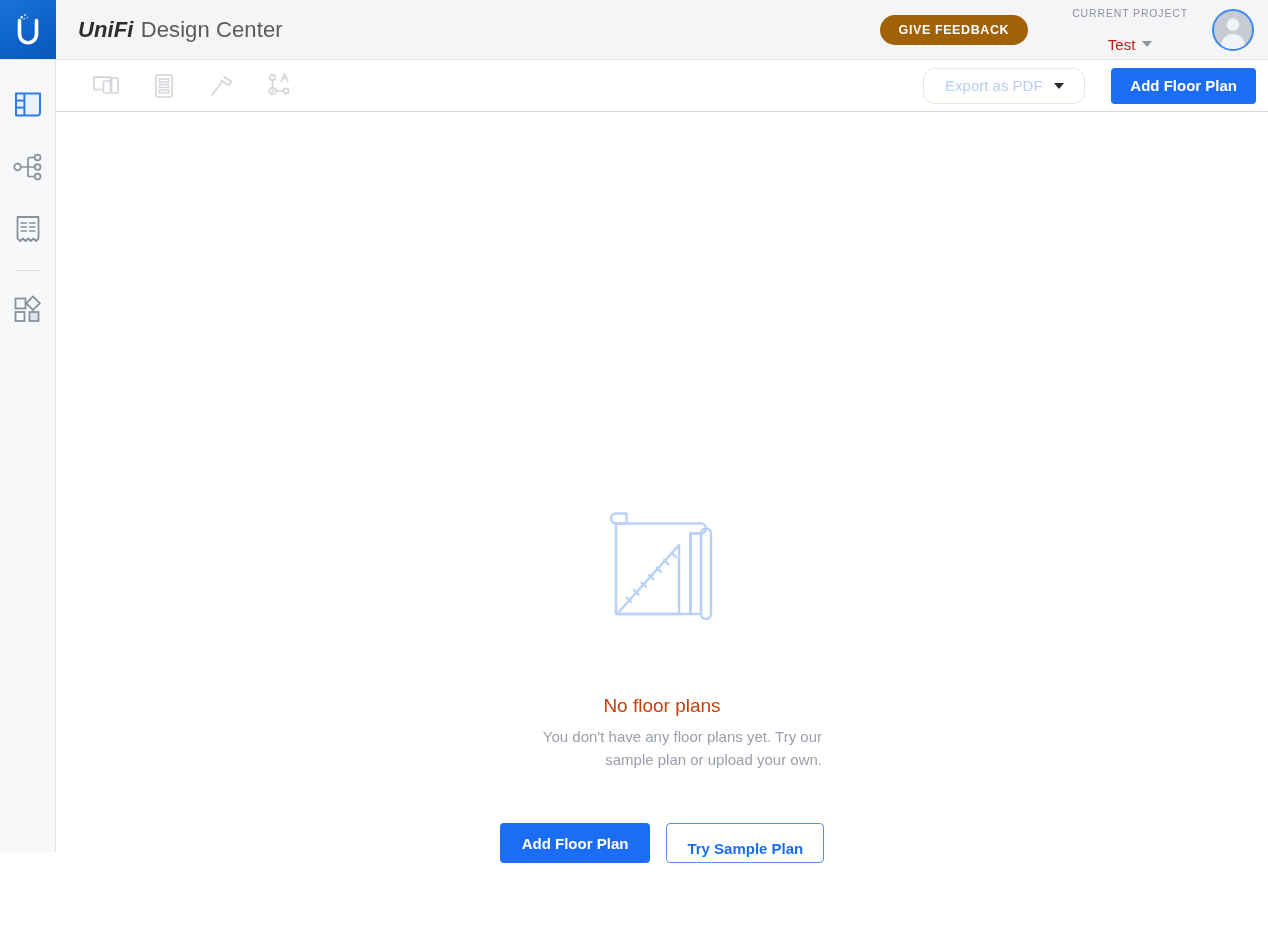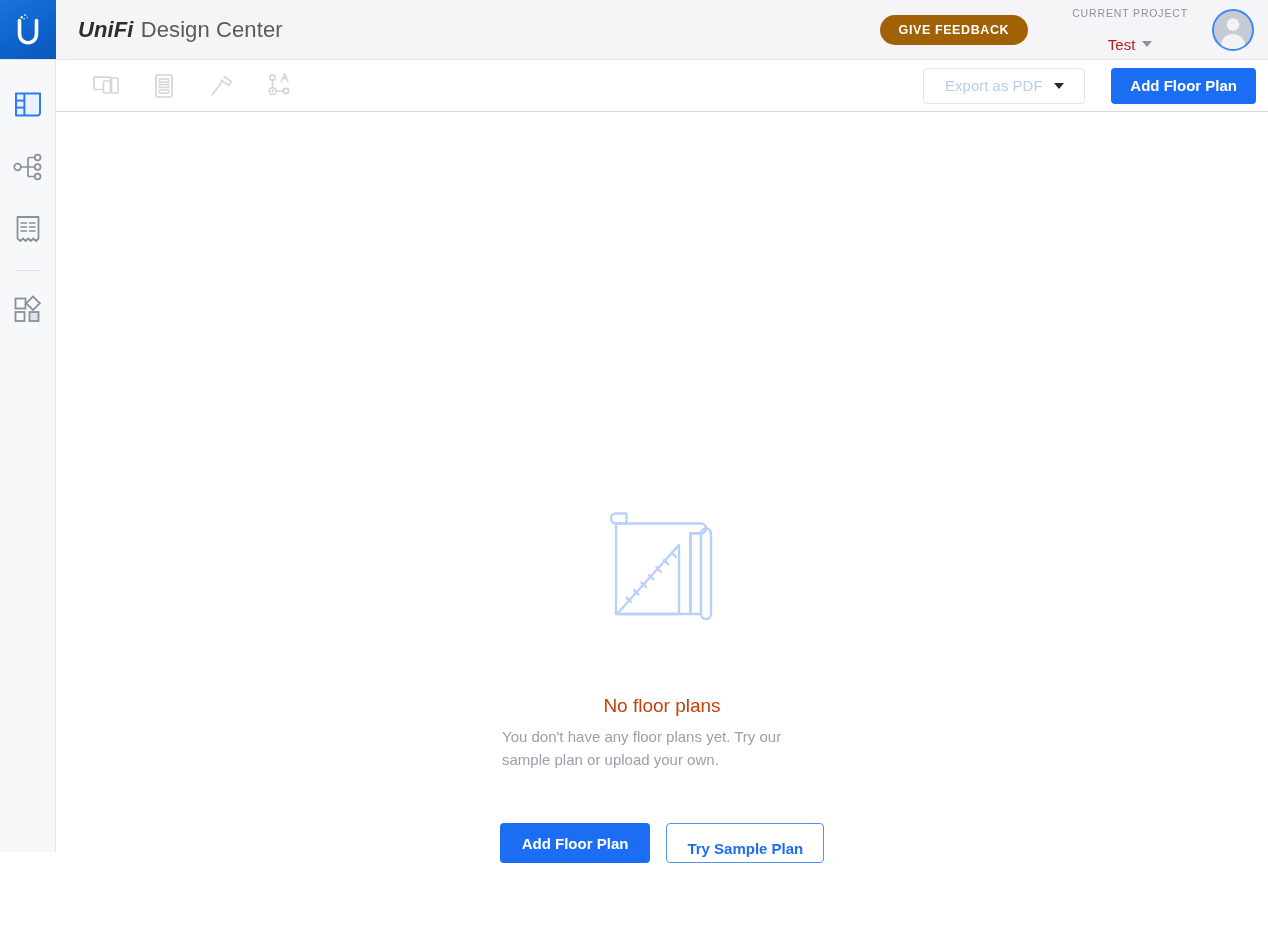--- a/index.html
+++ b/index.html
@@ -194,21 +194,21 @@
     align-items: center;
     justify-content: center;
     cursor: pointer;
   }
   .toolbar-spacer { flex: 1 1 auto; }
 
   .export-btn {
     height: 36px;
     min-width: 162px;
     border: 1px solid #dfe6f5;
-    border-radius: 4px;
+    border-radius: 12px;
     background: #ffffff;
     color: #b9cdf0;
     font-size: 15px;
     display: flex;
     align-items: center;
     justify-content: center;
     gap: 11px;
     cursor: default;
     padding: 0 16px;
     font-family: "Liberation Sans", sans-serif;
@@ -251,21 +251,21 @@
 
   .empty-title {
     font-size: 19px;
     color: #c2410c;
     margin-bottom: 8px;
   }
   .empty-sub {
     font-size: 15px;
     line-height: 23px;
     color: #9aa0ab;
-    text-align: left;
+    text-align: right;
     max-width: 320px;
     margin-bottom: 52px;
   }
 
   .empty-actions {
     display: flex;
     align-items: center;
     gap: 16px;
   }
   .btn-primary {

